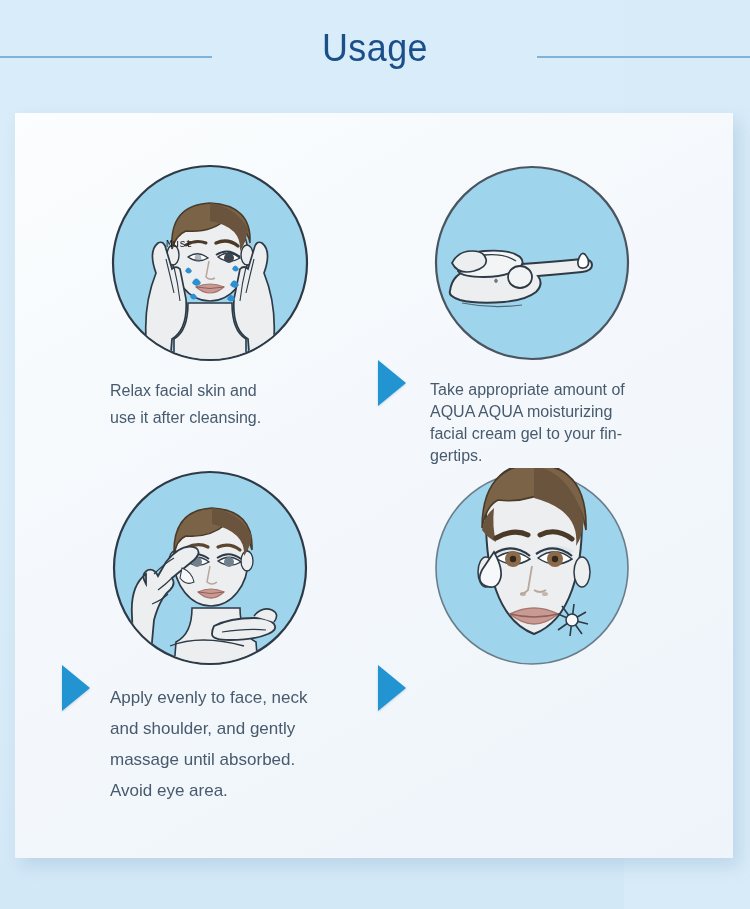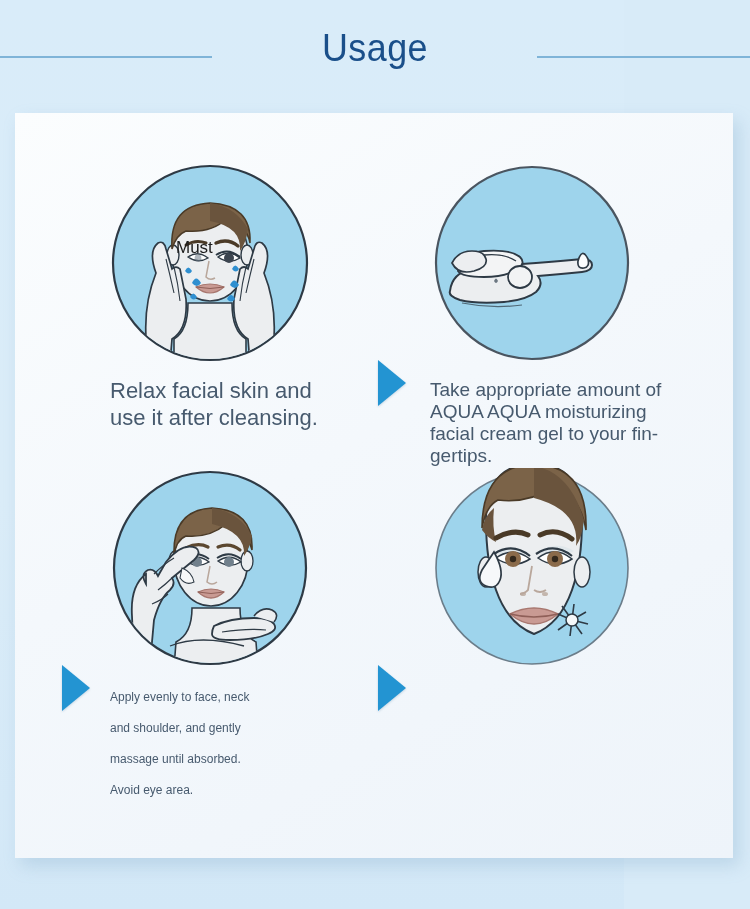--- a/index.html
+++ b/index.html
@@ -77,43 +77,43 @@
     margin-left: 0;
   }
   .step-2 .circle-wrap,
   .step-4 .circle-wrap { margin-left: 2px; }
 
   .caption {
     color: #475a6e;
     font-size: 17.5px;
     white-space: pre-line;
   }
-  .cap-big   { font-size: 22px; line-height: 27px; margin-top: 14px; }
-  .cap-small { font-size: 19px;   line-height: 22px; margin-top: 16px; }
-  .cap-wide  { font-size: 12px;   line-height: 31px; margin-top: 14px; }
+  .cap-big   { font-size: 16px; line-height: 27px; margin-top: 14px; }
+  .cap-small { font-size: 16px;   line-height: 22px; margin-top: 16px; }
+  .cap-wide  { font-size: 17px;   line-height: 31px; margin-top: 14px; }
   .cap-p2    { margin-top: 3px; }
 
   
   .arrow {
     position: absolute;
     width: 0; height: 0;
     border-top: 23px solid transparent;
     border-bottom: 23px solid transparent;
     border-left: 28px solid #2394d2;
     filter: drop-shadow(0 1px 1px rgba(110,150,180,0.35));
   }
   .arrow-a { left: 363px; top: 247px; }
   .arrow-c { left: 363px; top: 552px; }
 
   .must-label {
     position: absolute;
-    left: 66px; top: 75px;
-    font-size: 17px;
+    left: 56px; top: 75px;
+    font-size: 11px;
     color: #1c1c1c;
-    font-family: Liberation Sans, sans-serif;
+    font-family: Liberation Mono, monospace;
     z-index: 6;
   }
 </style>
 </head>
 <body>
 
 <div class="page">
 
   <div class="header">
     <div class="rule rule-left"></div>

